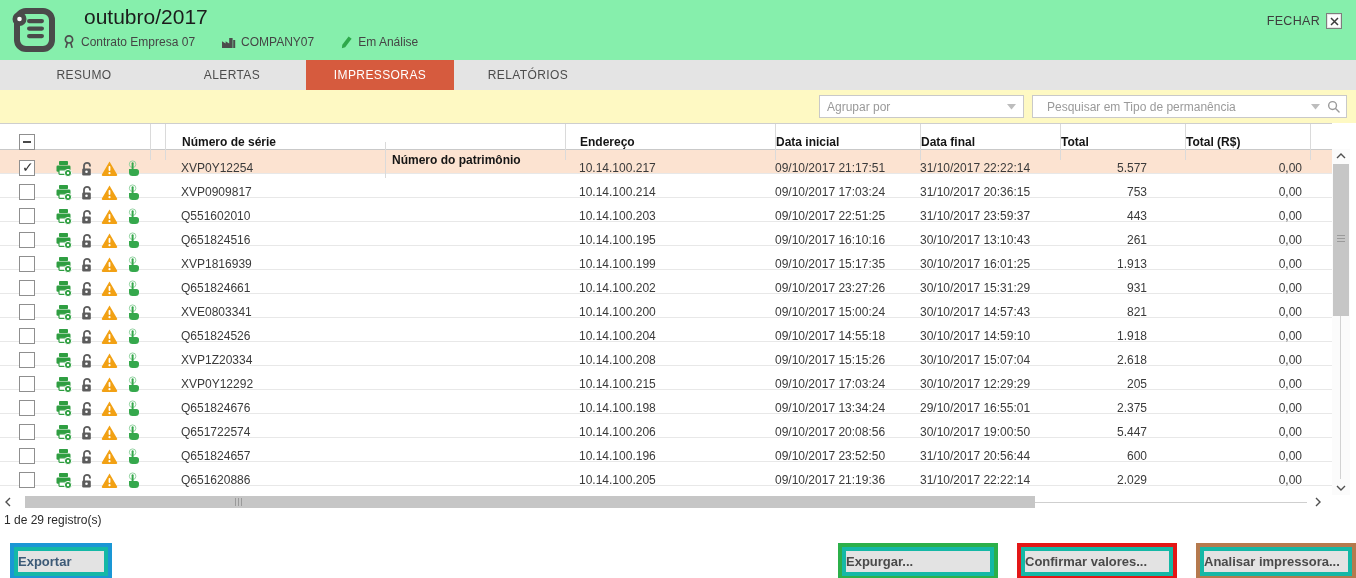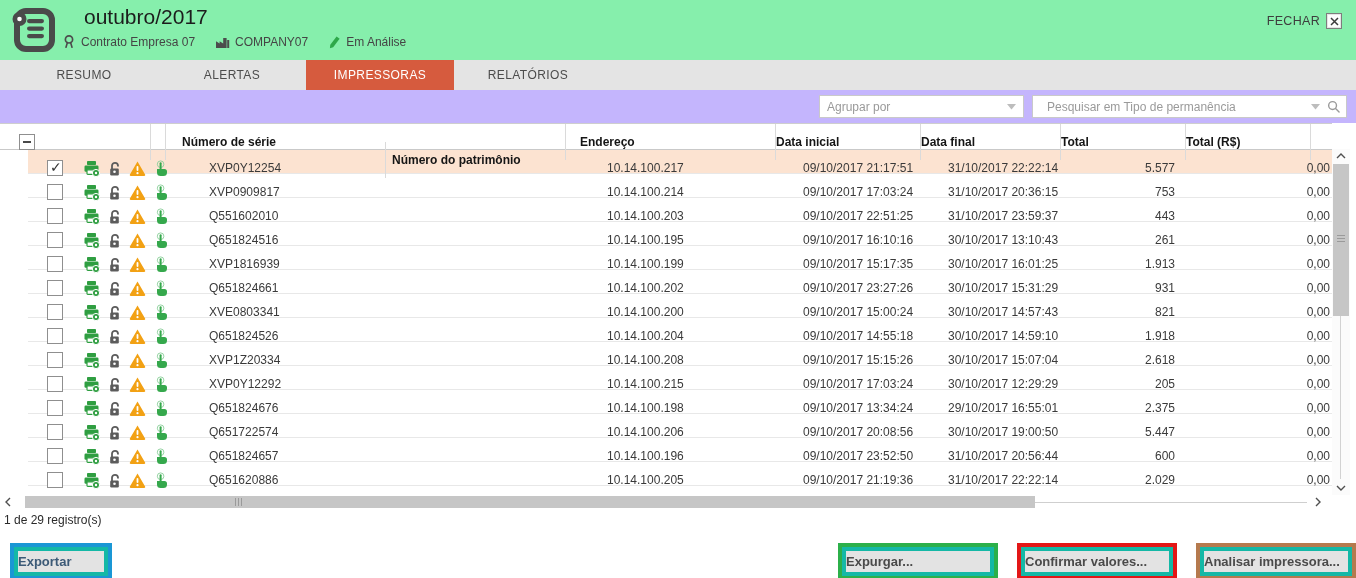--- a/index.html
+++ b/index.html
@@ -5,46 +5,46 @@
   * { box-sizing: border-box; margin: 0; padding: 0; }
   html,body { width:1356px; height:578px; overflow:hidden; }
   body { font-family:"Liberation Sans","DejaVu Sans",sans-serif; background:#fff; color:#333; }
   .app { position:relative; width:1356px; height:578px; background:#fff; overflow:hidden; }
 
   
   .app-header { position:absolute; top:0; left:0; width:100%; height:60px; background:#86efac; }
   .logo { position:absolute; left:10px; top:7px; width:46px; height:46px; }
   .title-block { position:absolute; left:62px; top:4px; }
   .page-title { font-size:21px; color:#1c1c1c; padding-left:22px; line-height:26px; }
-  .meta-row { display:flex; align-items:center; gap:20px; margin-top:4px; }
+  .meta-row { display:flex; align-items:center; gap:26px; margin-top:4px; }
   .meta-item { display:flex; align-items:center; gap:5px; font-size:12px; color:#454545; }
   .meta-item svg { flex:0 0 auto; }
   .close-area { position:absolute; right:14px; top:13px; display:flex; align-items:center; gap:6px; cursor:default; }
   .close-label { font-size:12.5px; color:#3d3d3d; letter-spacing:.3px; }
   .xbox { width:16px; height:16px; border:1px solid #7d7d7d; box-shadow:0 0 0 1px #e5e5e5 inset; display:flex; align-items:center; justify-content:center; background:#fdfdfd; }
 
   
   .tab-bar { position:absolute; top:60px; left:0; width:100%; height:40px; background:#e4e4e4; display:flex; padding-left:10px; }
   .tab { width:148px; height:30px; display:flex; align-items:center; justify-content:center; font-size:12px; letter-spacing:.4px; color:#4c4c4c; cursor:default; }
   .tab.active { color:#fff; }
 
   
-  .filter-row { position:absolute; top:90px; left:0; width:100%; height:33px; background:#c4b5fd; display:flex; justify-content:flex-end; align-items:center; gap:8px; padding-right:9px; }
+  .filter-row { position:absolute; top:90px; left:0; width:100%; height:33px; background:#fef9c3; display:flex; justify-content:flex-end; align-items:center; gap:8px; padding-right:9px; }
   .group-by { width:205px; height:23px; border:1px solid #c9c9c9; display:flex; align-items:center; justify-content:space-between; padding:0 7px; background:#fff; }
   .group-by .ph { font-size:12px; color:#9a9a9a; }
   .search-box { width:315px; height:23px; border:1px solid #c9c9c9; display:flex; align-items:center; padding:0 6px 0 14px; gap:7px; background:#fff; }
   .search-box input { flex:1; border:none; outline:none; font-size:12px; color:#444; font-family:inherit; background:transparent; }
   .search-box input::placeholder { color:#9a9a9a; }
 
   
   .grid { position:absolute; top:123px; left:0; width:1332px; border-top:1px solid #cecece; }
   .grid-row { display:grid; grid-template-columns:48px 102px 15px 220px 180px 210px 145px 140px 125px 125px 1fr; align-items:center; }
   .grid-head { height:26px; border-bottom:1px solid #c9c9c9; background:#fff; font-weight:bold; font-size:12px; color:#151515; }
   .grid-head .hsep { border-left:1px solid #dadada; height:100%; display:flex; align-items:center; }
-  .rows-viewport { height:346px; overflow:hidden; background:#fff;margin-left:28px; }
+  .rows-viewport { height:346px; overflow:hidden; background:#fff; }
   .row { height:24px; border-bottom:1px solid #e8e8e8; font-size:12px; color:#3a3a3a; background:#fff; }
   .cell { overflow:hidden; white-space:nowrap; }
   .c-sel { padding-left:19px; }
   .c-icons { display:flex; align-items:center; gap:6px; padding-left:7px; }
   .c-serial { padding-left:16px; }
   .c-pat { padding-left:6px;margin-top:36px; }
   .c-end { padding-left:14px; }
   .c-di { text-align:right; padding-right:40px; }
   .c-df { text-align:right; padding-right:30px; }
   .c-tot { text-align:right; padding-right:38px; }

